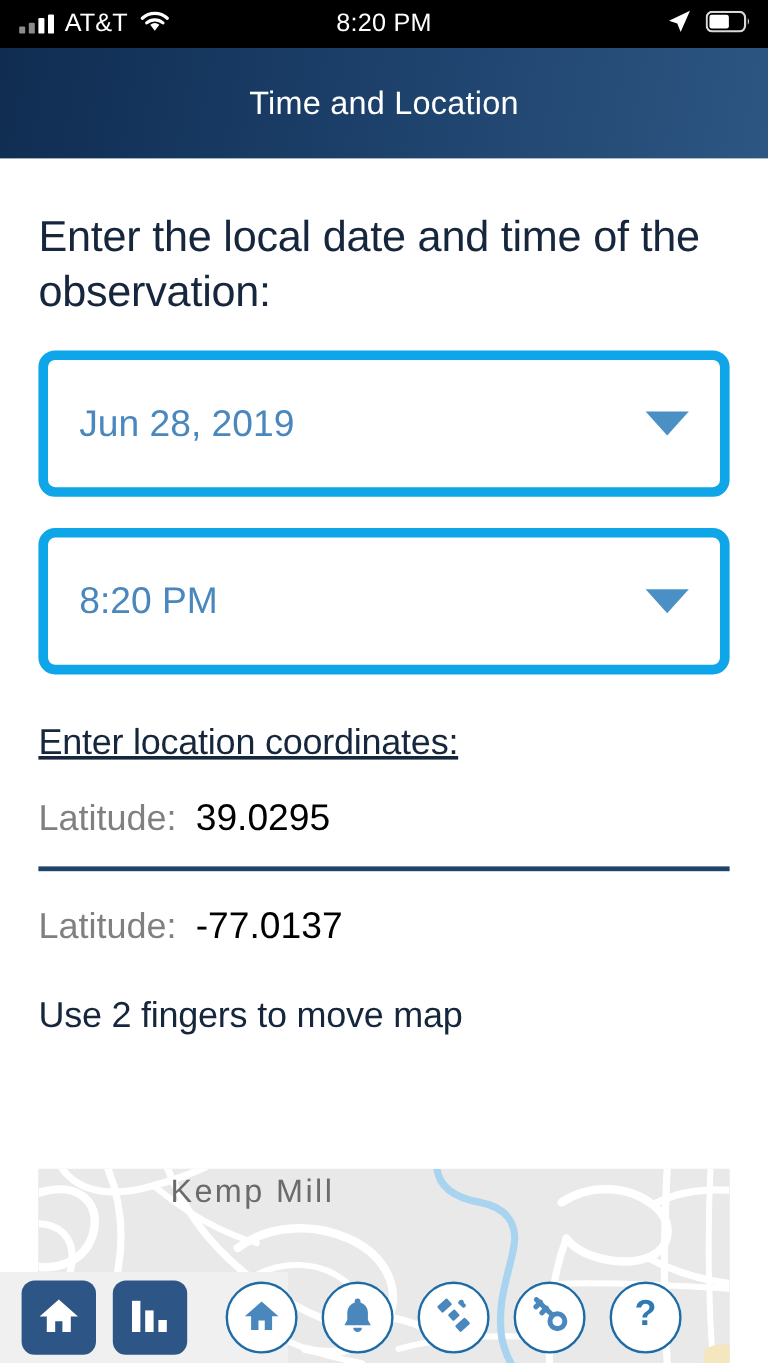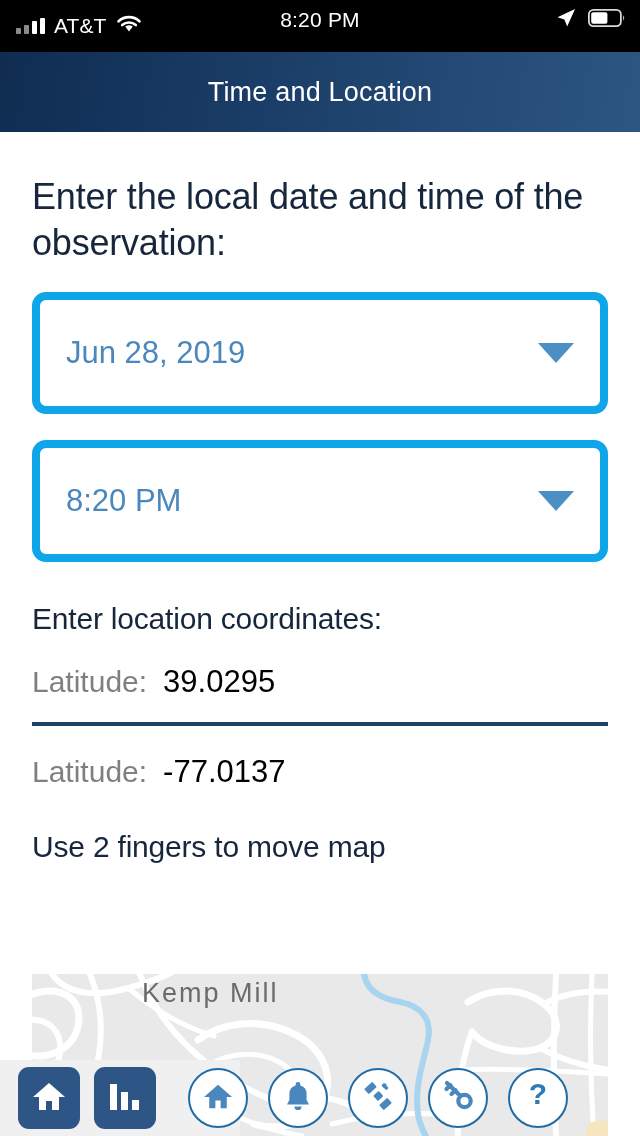--- a/index.html
+++ b/index.html
@@ -6,21 +6,21 @@
   html,body { width:640px; height:1136px; }
   body {
     font-family:"Liberation Sans", sans-serif;
     background:#ffffff;
     position:relative;
     overflow:hidden;
   }
 
   
   .statusbar {
-    height:52px; background:#000000; color:#ffffff;
+    height:40px; background:#000000; color:#ffffff;
     display:flex; align-items:center; position:relative;
     padding:0 16px;
   }
   .sb-left { display:flex; align-items:center; gap:9px; }
   .sb-right {
     position:absolute; right:14px; top:0; height:40px;
     display:flex; align-items:center; gap:12px;
   }
   .sb-time {
     position:absolute; left:0; right:0; top:0; height:40px;
@@ -31,21 +31,21 @@
   .bars { display:flex; align-items:flex-end; gap:3px; height:16px; }
   .bars i { display:block; width:5px; border-radius:1px; background:#ffffff; }
   .bars i.dim { background:#8b8b8b; }
   .bars i:nth-child(1){ height:6px; }
   .bars i:nth-child(2){ height:9px; }
   .bars i:nth-child(3){ height:13px; }
   .bars i:nth-child(4){ height:16px; }
 
   
   .header {
-    height:80px;
+    height:92px;
     background:linear-gradient(100deg,#102c51 0%,#1b3f69 45%,#2d5682 100%);
     display:flex; align-items:center; justify-content:center;
   }
   .header-title { color:#ffffff; font-size:27px; font-weight:400; letter-spacing:0.2px; }
 
   
   .content { padding:0 32px; }
 
   .prompt {
     color:#16263d; font-size:36px; line-height:1.28;
@@ -62,21 +62,21 @@
   .dropdown .dd-value { color:#4a87bd; font-size:31px; letter-spacing:0px; }
   .caret {
     position:absolute; right:26px; top:50%; transform:translateY(-50%);
     width:0; height:0;
     border-left:18px solid transparent;
     border-right:18px solid transparent;
     border-top:20px solid #4a90c4;
   }
 
   .section-label {
-    color:#16263d; font-size:30px; margin-top:40px; letter-spacing:-0.2px;
+    color:#16263d; font-size:30px; margin-top:40px; letter-spacing:-0.2px;text-decoration:underline;
   }
 
   .coord-row {
     display:flex; align-items:baseline; margin-top:28px; gap:16px;
   }
   .coord-label { color:#808080; font-size:30px; }
   .coord-value { color:#000000; font-size:31px; }
 
   .divider { height:4px; background:#1e4268; margin-top:22px; }
 

